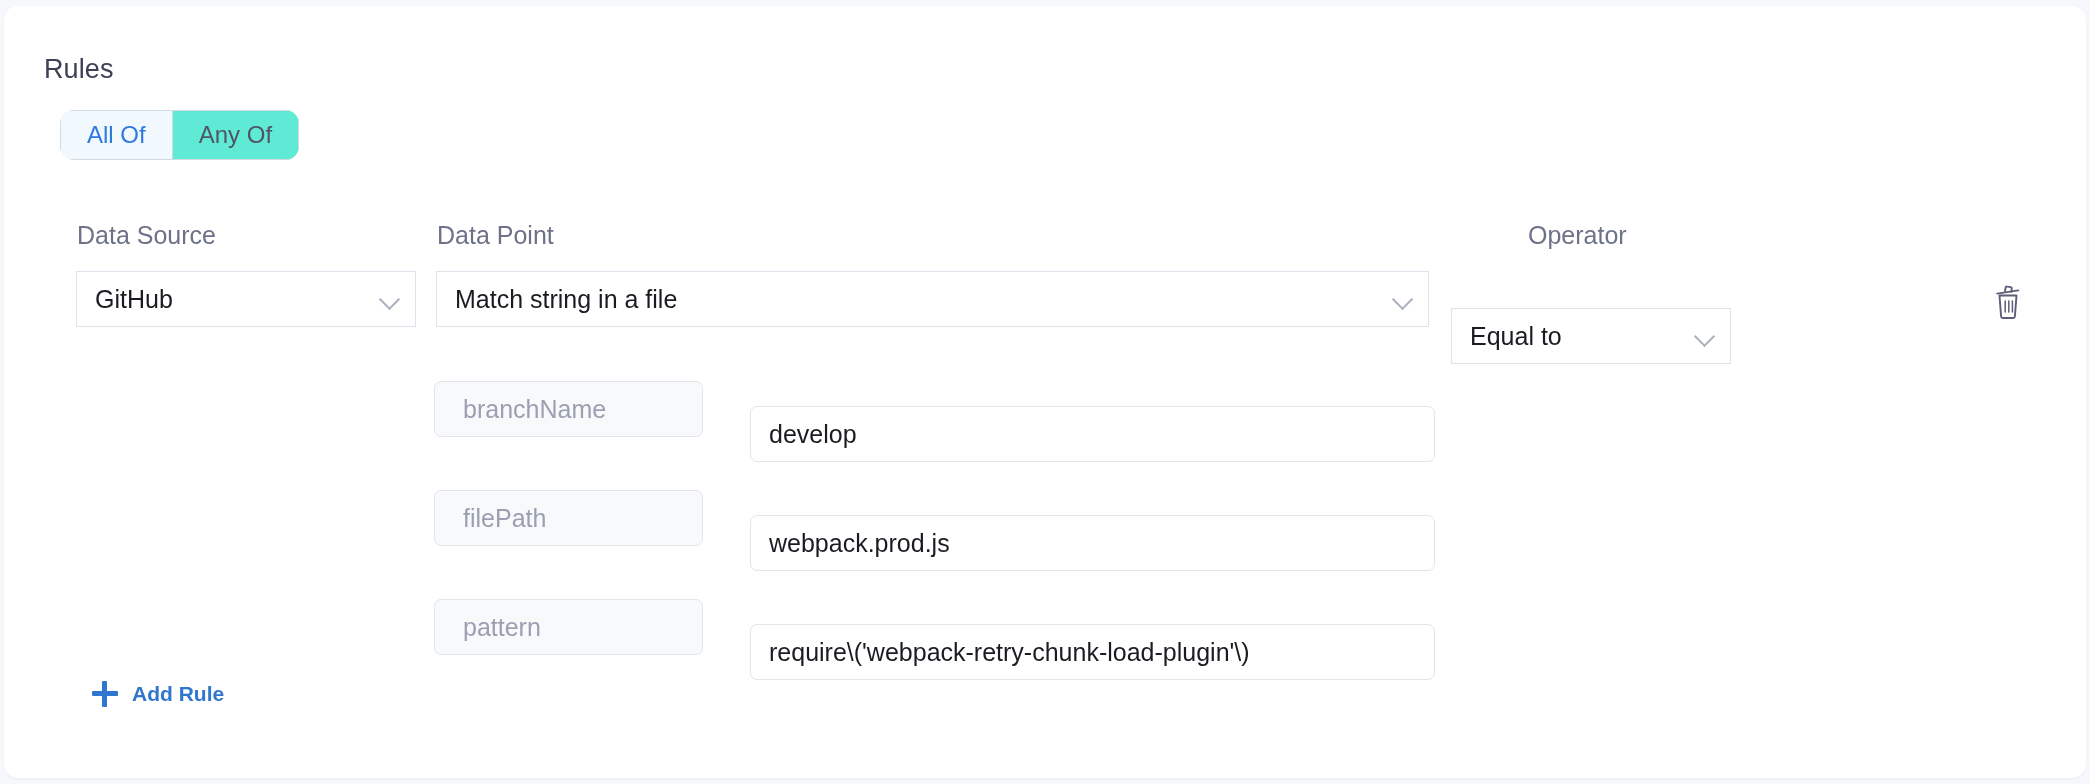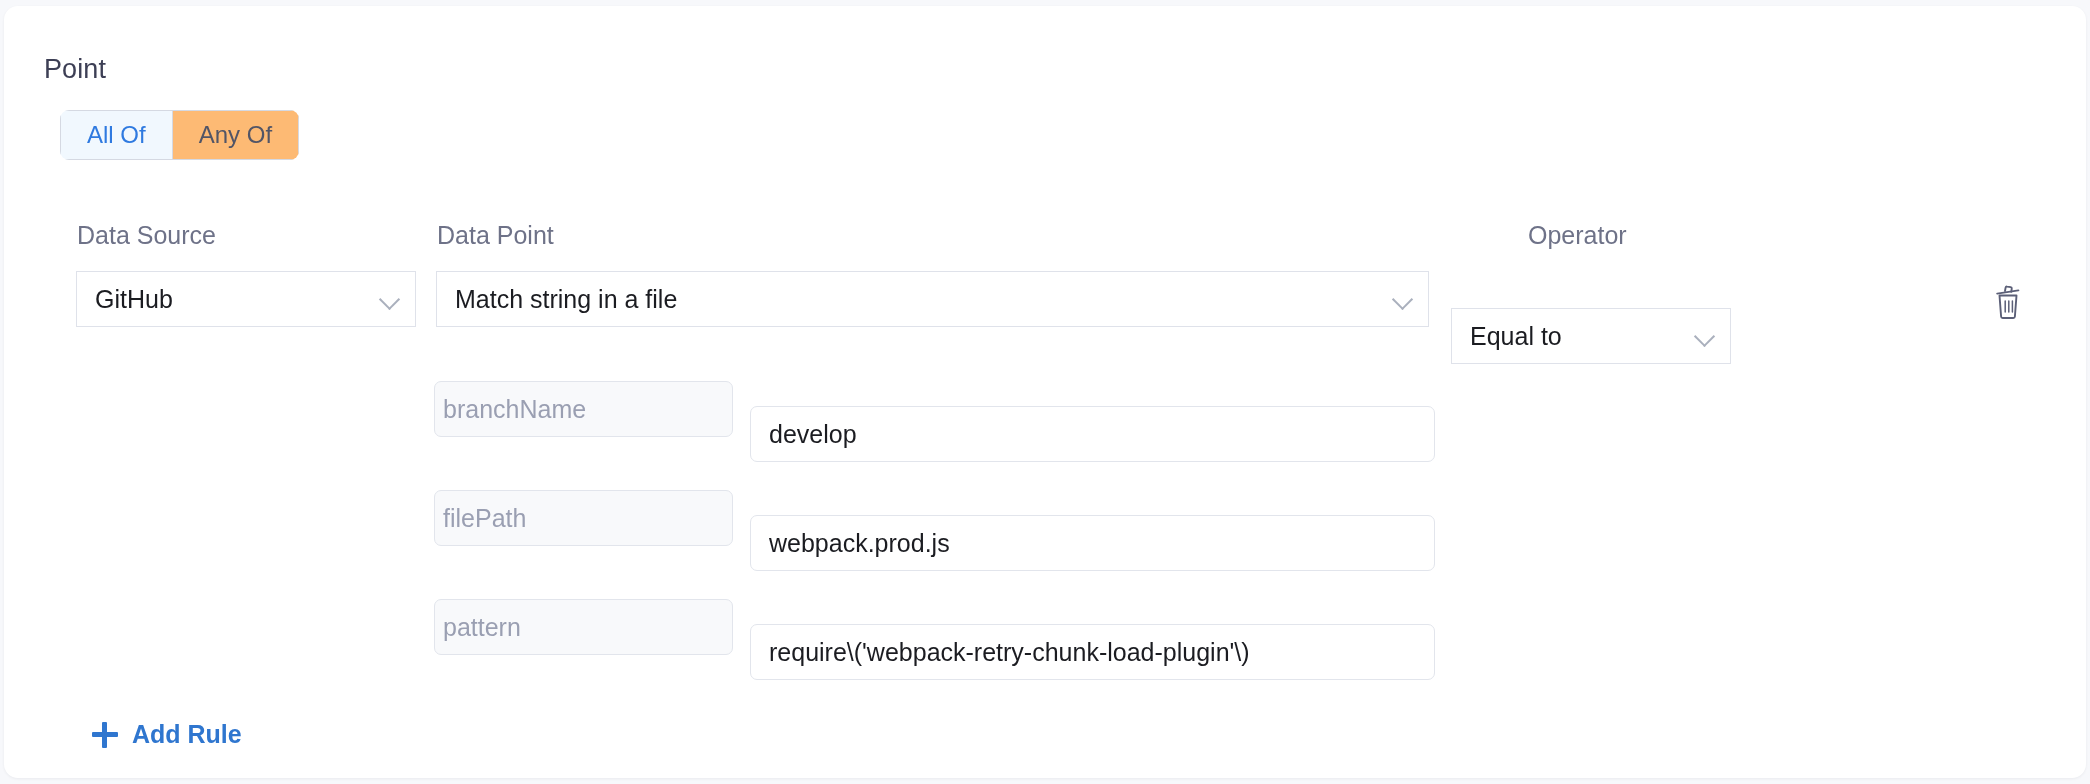--- a/index.html
+++ b/index.html
@@ -27,29 +27,29 @@
     font-size: 27px;
     color: #3d3f55;
     letter-spacing: .1px;
   }
 
   
   .segmented {
     position: absolute;
     left: 56px; top: 104px;
     display: flex;
-    border-radius: 9px;
+    border-radius: 14px;
     overflow: hidden;
   }
   .seg-btn {
     height: 50px;
     padding: 0 26px;
     display: flex; align-items: center; justify-content: center;
     font-size: 24px;
-    background: #fdba74;
+    background: #5eead4;
     border: 1px solid #d5d9e2;
     color: #525566;
     cursor: pointer;
     white-space: nowrap;
   }
   .seg-btn + .seg-btn { border-left: none; }
   .seg-btn.active {
     background: #f1f8fe;
     color: #2f7ae0;
     border-color: #d5d9e2;
@@ -113,26 +113,26 @@
     width: 48px; height: 48px;
     display: flex; align-items: center; justify-content: center;
     cursor: pointer;
     background: none; border: none; padding: 0;
   }
 
   
   .param-key {
     position: absolute;
     left: 430px;
-    width: 299px; height: 56px;
+    width: 269px; height: 56px;
     background: #f8f9fb;
     border: 1px solid #e2e5ec;
     border-radius: 7px;
     display: flex; align-items: center;
-    padding: 0 8px;
+    padding: 0 28px;
     font-size: 25px;
     color: #9a9fb2;
   }
   .param-val {
     position: absolute;
     left: 746px;
     width: 685px; height: 56px;
     background: #ffffff;
     border: 1px solid #e2e5ec;
     border-radius: 7px;
@@ -144,25 +144,25 @@
     white-space: nowrap;
     margin-top: 25px;
   }
   .row-0 { top: 375px; }
   .row-1 { top: 484px; }
   .row-2 { top: 593px; }
 
   
   .add-rule {
     position: absolute;
-    left: 88px; top: 714px;
+    left: 88px; top: 675px;
     display: flex; align-items: center;
     gap: 14px;
     color: #2f76cf;
-    font-size: 25px;
+    font-size: 21px;
     font-weight: bold;
     cursor: pointer;
     background: none; border: none; padding: 0;
     font-family: "Liberation Sans", sans-serif;
   }
   .plus {
     position: relative;
     width: 26px; height: 26px;
     flex: 0 0 auto;
   }
@@ -172,21 +172,21 @@
     background: #2f76cf;
   }
   .plus::before { left: 0; top: 10px; width: 26px; height: 5px; border-radius: 1px; }
   .plus::after  { top: 0; left: 10px; height: 26px; width: 5px; border-radius: 1px; }
 </style>
 </head>
 <body>
 
 <div class="card">
 
-  <div class="section-title">Point</div>
+  <div class="section-title">Rules</div>
 
   <div class="segmented">
     <div class="seg-btn active">All Of</div>
     <div class="seg-btn">Any Of</div>
   </div>
 
   <div class="field-label lbl-datasource">Data Source</div>
   <div class="field-label lbl-datapoint">Data Point</div>
   <div class="field-label lbl-operator">Operator</div>
 

